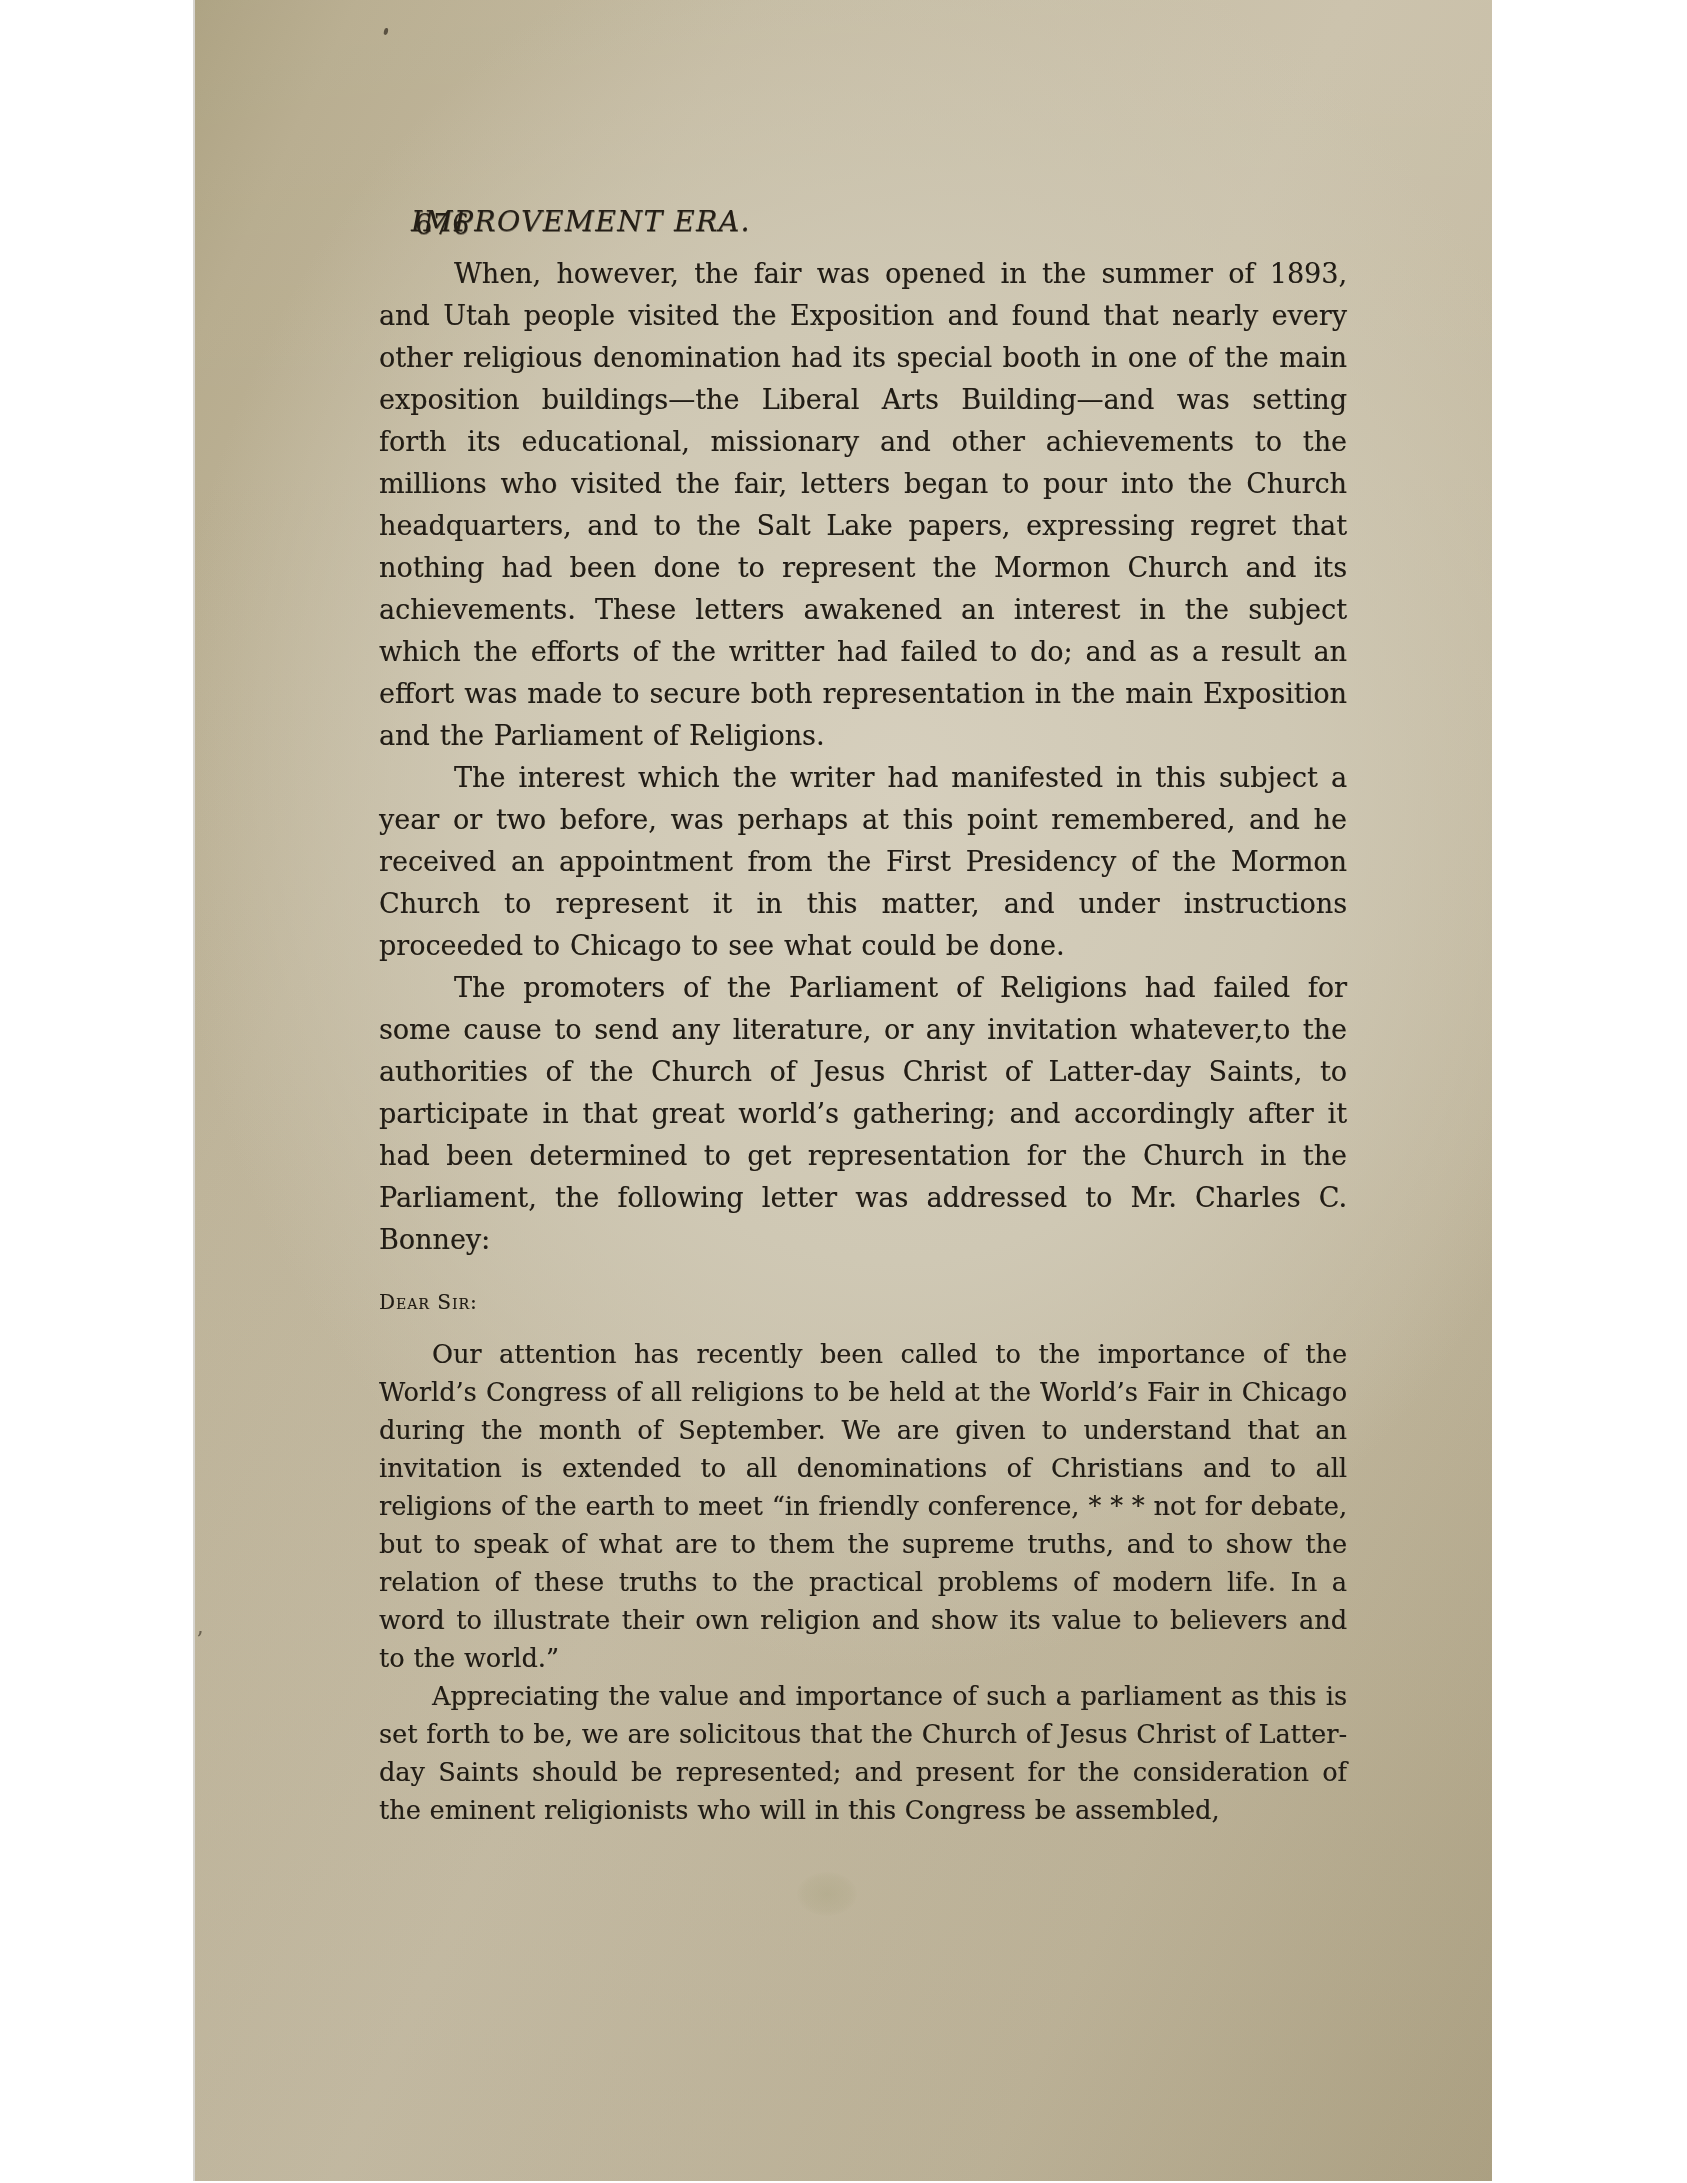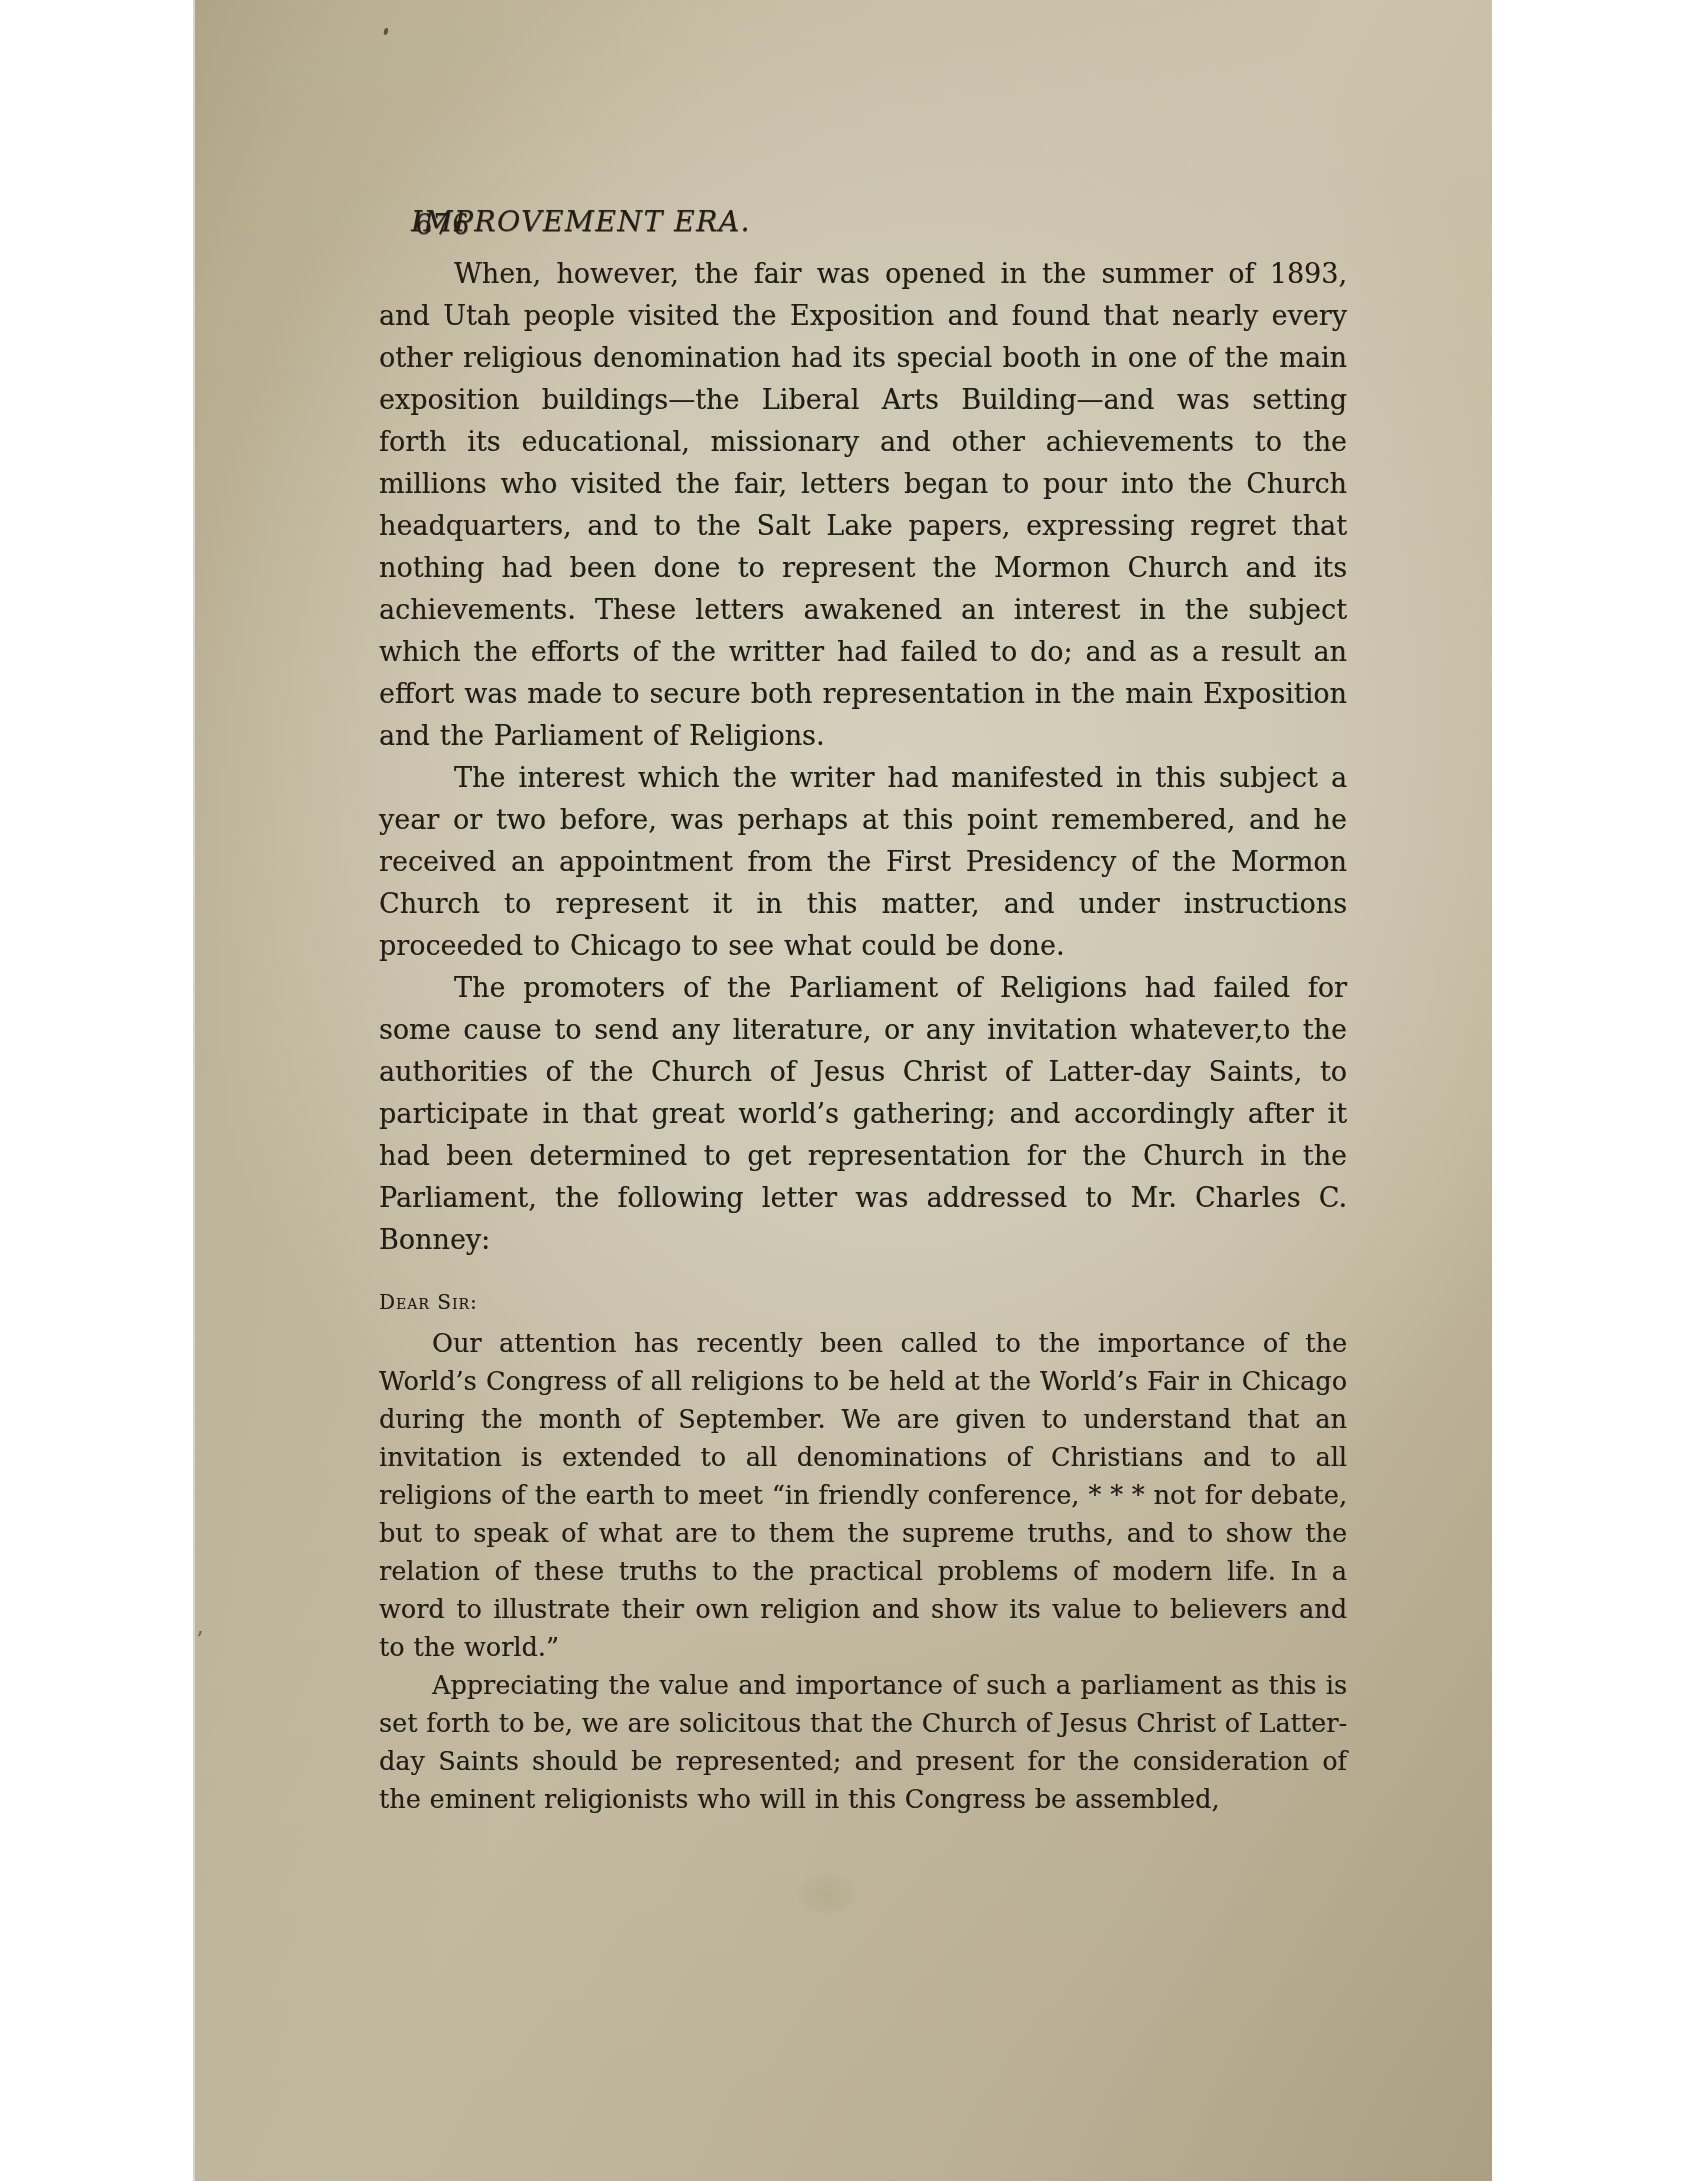--- a/index.html
+++ b/index.html
@@ -75,21 +75,21 @@
     font-variant: small-caps;
     letter-spacing: 1px;
   }
   .letter {
     font-size: 25.5px;
     line-height: 38px;
     text-align: justify;
     text-indent: 53px;
     word-spacing: 0.7px;
   }
-  .letter-first { margin-top: 3px; }
+  .letter-first { margin-top: 14px; }
   
   .speck {
     position: absolute;
     left: 189px;
     top: 28.4px;
     width: 4px;
     height: 6.6px;
     background: #5a5141;
     border-radius: 50% 50% 60% 40%;
     transform: rotate(12deg);

